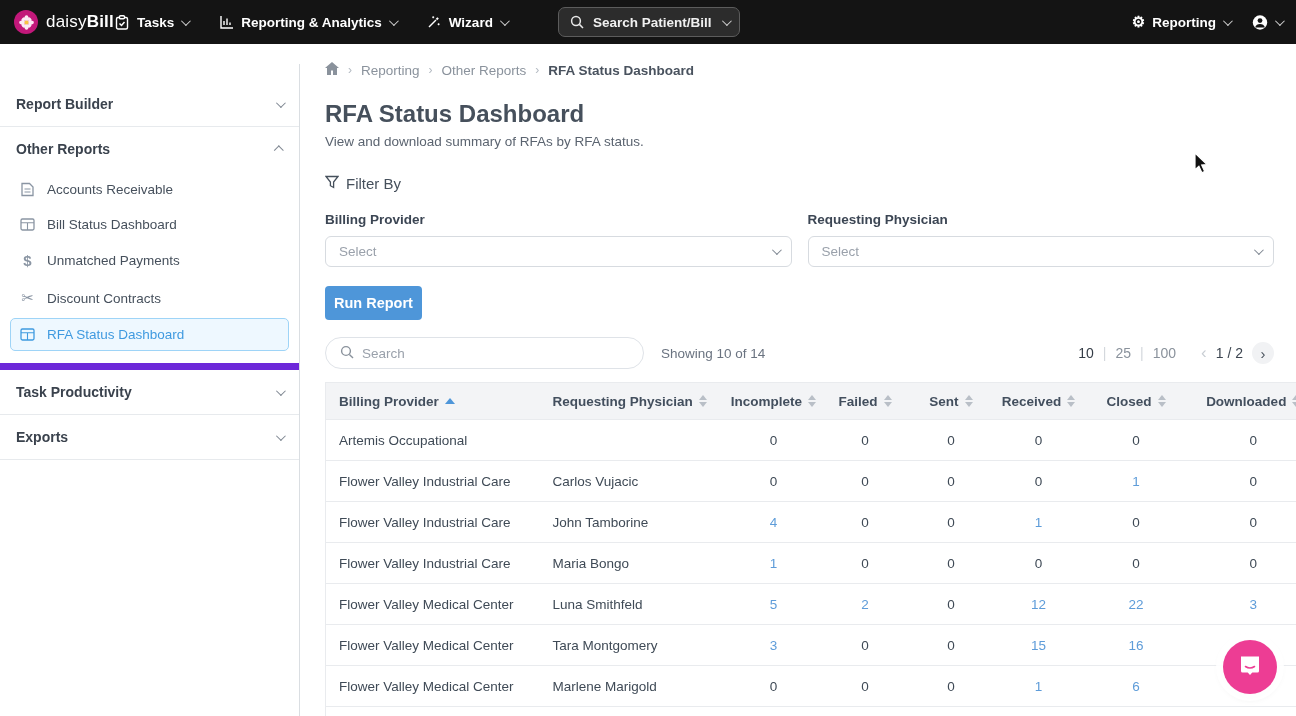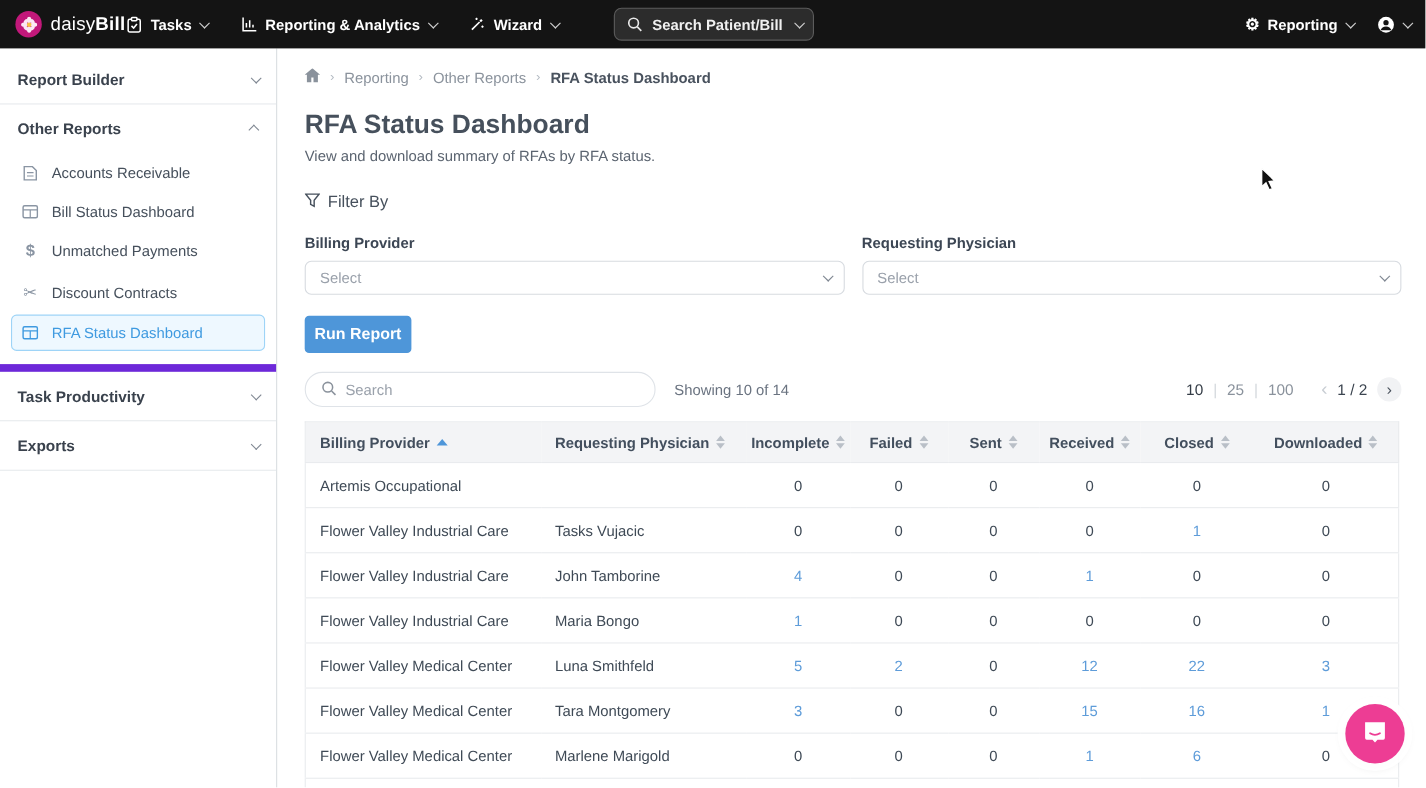--- a/index.html
+++ b/index.html
@@ -22,22 +22,22 @@
   .chev.up { transform:rotate(225deg) translateY(-1px); }
   .chev.dark { border-color:#7f8792; }
   .search-pill { position:absolute; left:558px; top:7px; width:182px; height:30px; background:#2c2c2c;
     border:1px solid #5c5c5c; border-radius:7px; display:flex; align-items:center; gap:8px;
     padding:0 10px; font-size:13.5px; font-weight:bold; color:#f0f0f0; cursor:pointer; }
   .nav-right { margin-left:auto; display:flex; align-items:center; gap:22px; }
   .nav-gear { font-size:15px; }
 
   
   .shell { display:flex; height:672px; }
-  .sidebar { width:252px; border-right:1px solid #dadee2; background:#fff; padding-top:6px;
-    flex-shrink:0; }
+  .sidebar { width:300px; border-right:1px solid #dadee2; background:#fff; padding-top:18px;
+    flex-shrink:0;margin-top:20px; }
   .side-section { padding:14px 16px; display:flex; align-items:center; justify-content:space-between;
     font-size:14px; font-weight:bold; color:#3a424d; border-bottom:1px solid #e7eaed; cursor:pointer; }
   .side-section.open { border-bottom:none; }
   .side-items { padding-bottom:10px; border-bottom:7px solid #6d28d9; }
   .side-item { display:flex; align-items:center; gap:11px; margin:2px 10px; padding:8px 8px;
     font-size:13.5px; color:#46505c; border:1px solid transparent; border-radius:5px; cursor:pointer; }
   .side-item .ico { width:17px; text-align:center; color:#8a95a3; font-size:14px; display:inline-flex;
     justify-content:center; }
   .side-item.active { background:#eef8ff; border-color:#9ed4f7; color:#3f9ae0; }
   .side-item.active .ico { color:#3f9ae0; }
@@ -46,21 +46,21 @@
 
   
   .crumbs { display:flex; align-items:center; gap:9px; font-size:13.5px; color:#8a929c; }
   .crumbs .sep { color:#b3bac2; font-size:12px; }
   .crumbs a { color:#8a929c; text-decoration:none; cursor:pointer;text-align:center; }
   .crumbs .current { color:#49525e; font-weight:bold; }
 
   .page-title { margin-top:22px; font-size:24px; font-weight:bold; color:#46505c; }
   .page-sub { margin-top:6px; font-size:13.5px; color:#5b6470; }
 
-  .filter-head { margin-top:26px; display:flex; align-items:flex-start; gap:7px; font-size:15px;
+  .filter-head { margin-top:26px; display:flex; align-items:flex-end; gap:7px; font-size:15px;
     color:#46505c; }
 
   .filter-grid { margin-top:20px; display:flex; gap:16px; }
   .filter-field { flex:1; }
   .filter-label { font-size:13.5px; font-weight:bold; color:#3c4654; margin-bottom:9px; }
   .select { height:31px; border:1px solid #d7dbe0; border-radius:6px; display:flex; align-items:center;
     justify-content:space-between; padding:0 12px 0 13px; font-size:13.5px; color:#9aa1ab;
     cursor:pointer; background:#fff; }
 
   .btn-row { margin-top:19px; display:flex; gap:16px; }
@@ -422,21 +422,21 @@
             <td></td>
             <td class="num"><span>0</span></td>
             <td class="num"><span>0</span></td>
             <td class="num"><span>0</span></td>
             <td class="num"><span>0</span></td>
             <td class="num"><span>0</span></td>
             <td class="num"><span>0</span></td>
           </tr>
           <tr>
             <td>Flower Valley Industrial Care</td>
-            <td>Tasks Vujacic</td>
+            <td>Carlos Vujacic</td>
             <td class="num"><span>0</span></td>
             <td class="num"><span>0</span></td>
             <td class="num"><span>0</span></td>
             <td class="num"><span>0</span></td>
             <td class="num"><span class="cell-link">1</span></td>
             <td class="num"><span>0</span></td>
           </tr>
           <tr>
             <td>Flower Valley Industrial Care</td>
             <td>John Tamborine</td>

